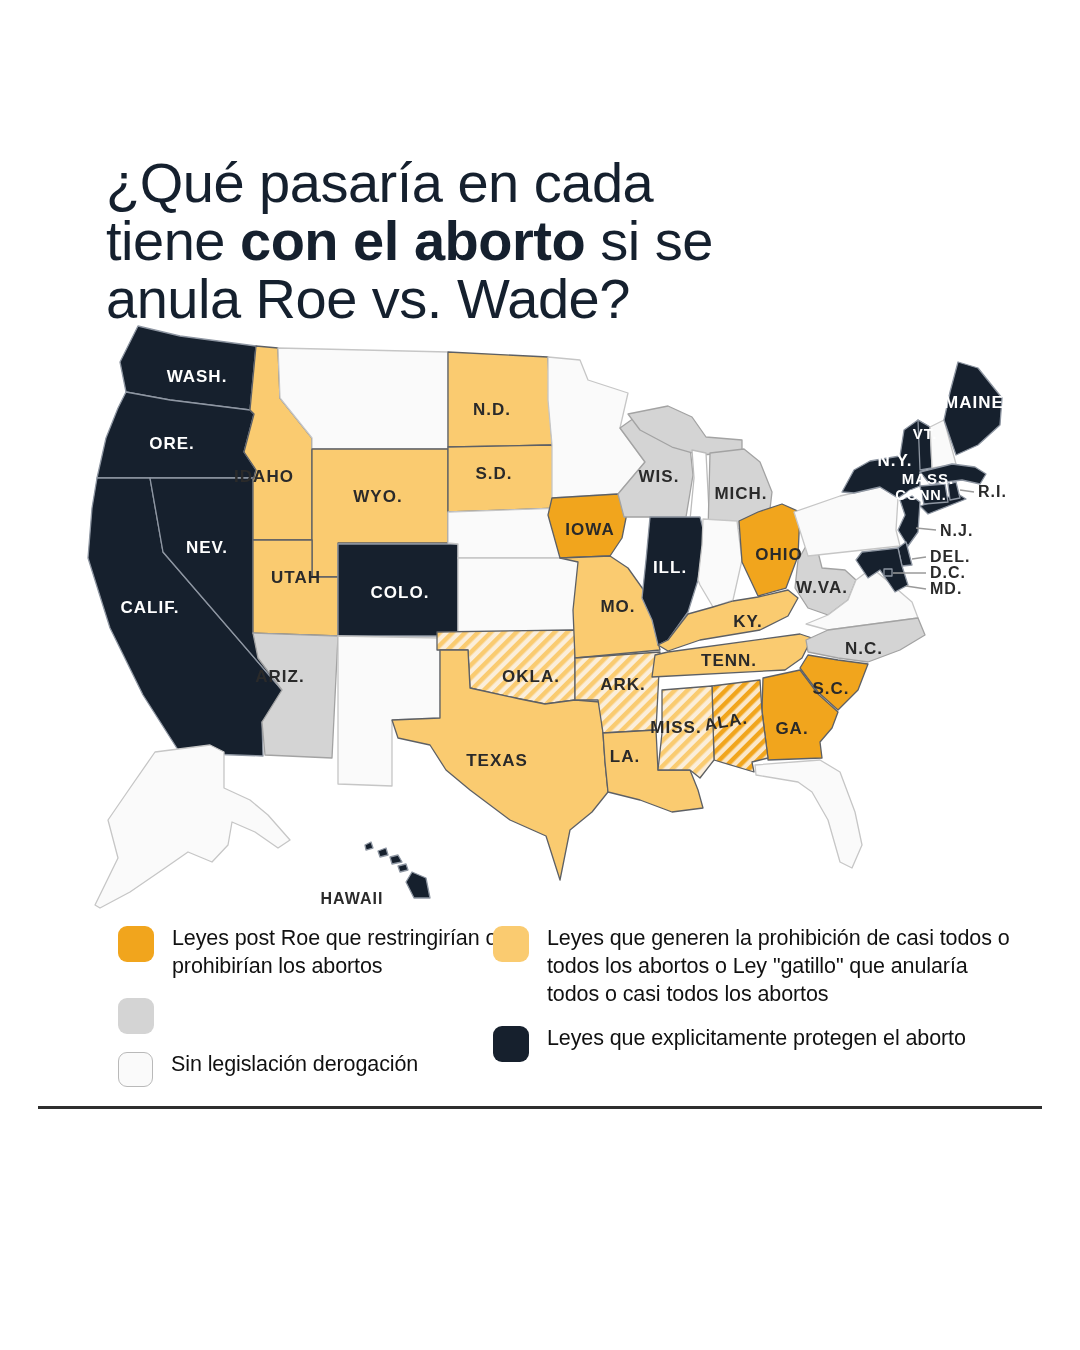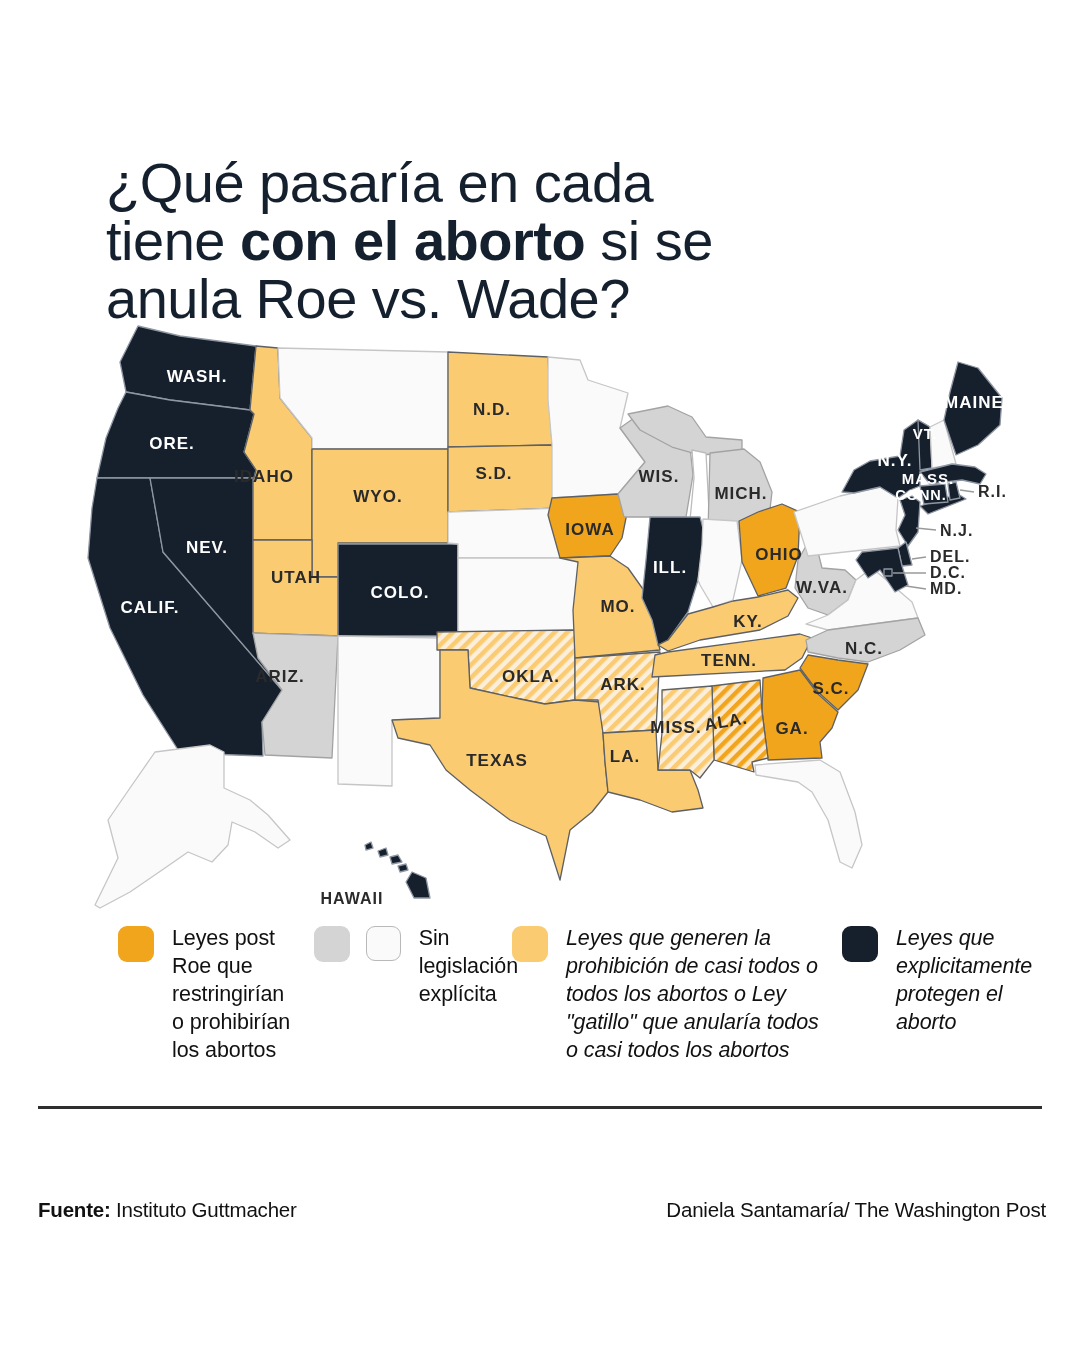--- a/index.html
+++ b/index.html
@@ -4,23 +4,23 @@
 <style>
   html,body{margin:0;padding:0;background:#ffffff;}
   .page{position:relative;width:1080px;height:1350px;background:#ffffff;overflow:hidden;
         font-family:"Liberation Sans",sans-serif;}
   .title{position:absolute;left:90px;top:138px;width:900px;
          font-family:Liberation Sans, sans-serif;font-weight:400;
          font-size:56px;line-height:58px;color:#15202E;letter-spacing:-0.5px;margin:16px;}
   .title b{font-weight:700;text-align:right;}
   #map{position:absolute;left:0;top:318px;width:1080px;height:600px;}
   #map text{font-family:"Liberation Sans",sans-serif;font-weight:bold;letter-spacing:1px;}
-  .legend-col{position:absolute;display:flex;flex-direction:row;gap:16px;}
+  .legend-col{position:absolute;display:flex;flex-direction:column;gap:16px;}
   .legend-left{left:118px;top:924px;width:400px;}
-  .legend-right{left:512px;top:924px;width:520px;font-style:italic;}
+  .legend-right{left:493px;top:924px;width:520px;}
   .legend-item{display:flex;align-items:flex-start;gap:18px;}
   .swatch{flex:0 0 auto;width:36px;height:36px;border-radius:9px;margin-top:2px;}
   .swatch.bordered{border:1.5px solid #b9b9b9;width:33px;height:33px;}
   .legend-text{font-size:21.5px;line-height:28px;color:#111111;letter-spacing:-0.1px;}
   .divider{position:absolute;left:38px;top:1106px;width:1004px;height:2.5px;background:#2e2e2e;}
   .nota{position:absolute;left:38px;top:1126px;width:1008px;
         font-size:20.5px;line-height:33px;color:#111111;letter-spacing:-0.2px;}
   .nota b,.fuente b{font-weight:700;}
   .fuente-row{position:absolute;left:38px;top:1198px;width:1008px;display:flex;
               justify-content:space-between;font-size:20.5px;color:#111111;letter-spacing:-0.2px;}
@@ -157,36 +157,32 @@
   <div class="legend-col legend-left">
     <div class="legend-item">
       <div class="swatch" style="background: rgb(241, 165, 29);"></div>
       <div class="legend-text">Leyes post Roe que restringirían o prohibirían los abortos</div>
     </div>
     <div class="legend-item">
       <div class="swatch" style="background: rgb(212, 212, 212);"></div>
     </div>
     <div class="legend-item">
       <div class="swatch bordered" style="background: rgb(250, 250, 250);"></div>
-      <div class="legend-text">Sin legislación explícita</div>
+      <div class="legend-text">Sin legislación derogación</div>
     </div>
   </div>
 
   <div class="legend-col legend-right">
     <div class="legend-item">
       <div class="swatch" style="background: rgb(250, 203, 112);"></div>
       <div class="legend-text">Leyes que generen la prohibición de casi todos o todos los abortos o Ley "gatillo" que anularía todos o casi todos los abortos</div>
     </div>
     <div class="legend-item">
       <div class="swatch" style="background: rgb(22, 32, 45);"></div>
       <div class="legend-text">Leyes que explicitamente protegen el aborto</div>
     </div>
   </div>
 
   <div class="divider"></div>
 
 
-  <div class="fuente-row">
-    <div class="fuente"><b>Fuente:</b><span> Instituto Guttmacher</span></div>
-    <div>Daniela Santamaría/ The Washington Post</div>
-  </div>
 
 </div>
 
 </body></html>

